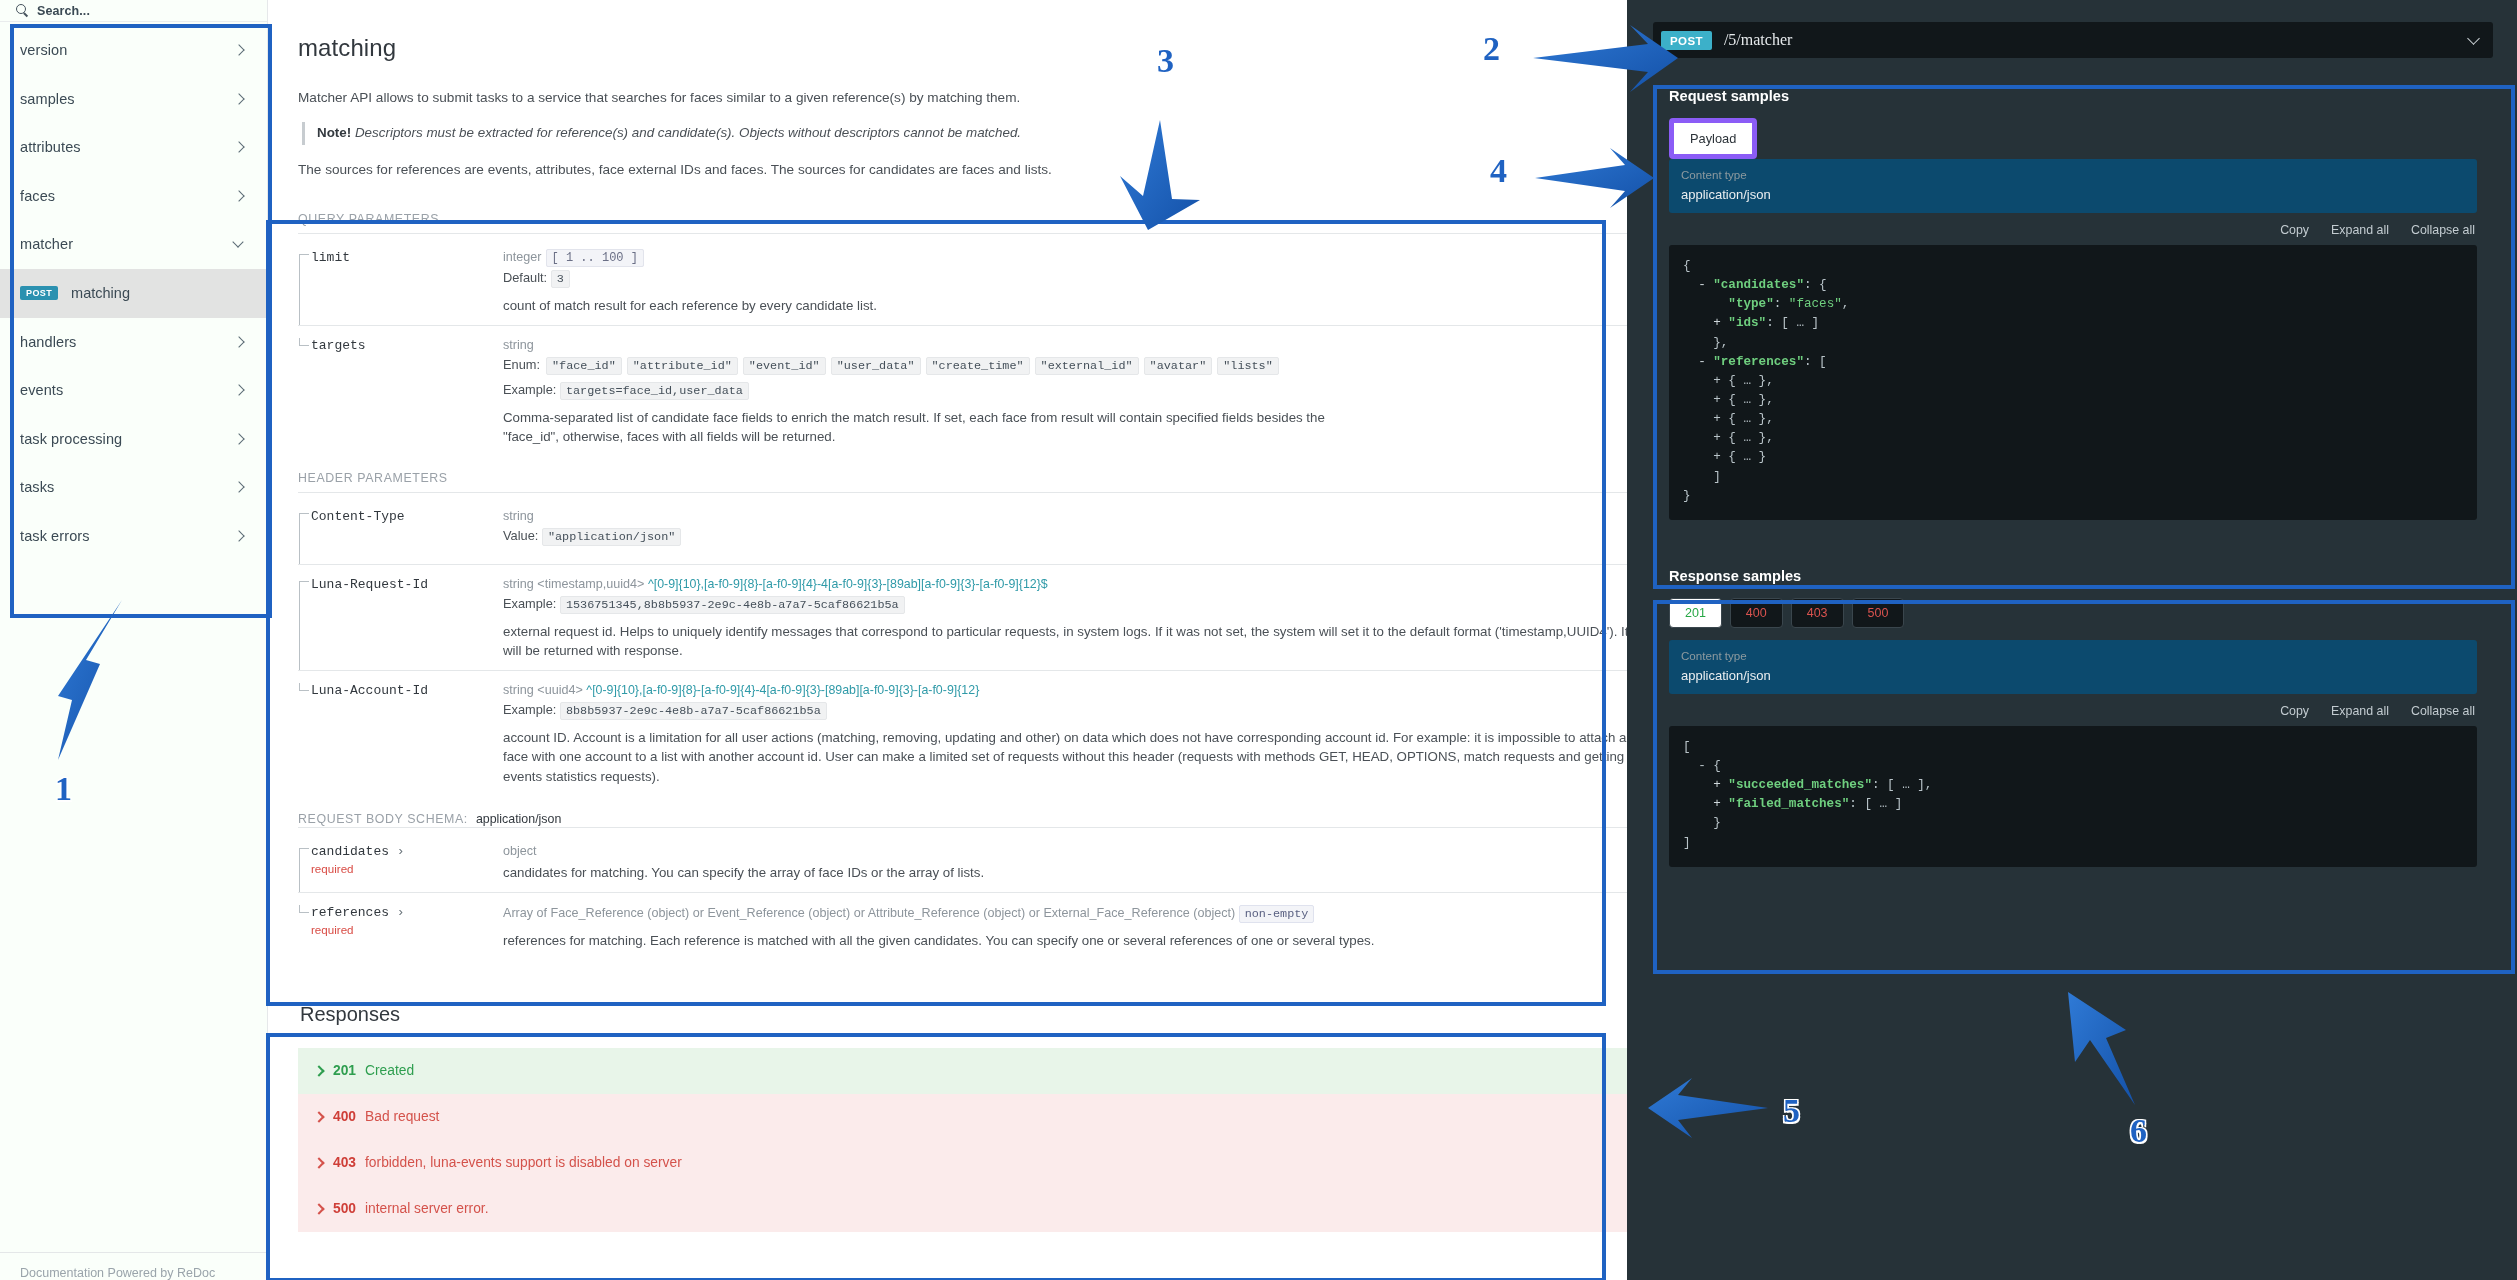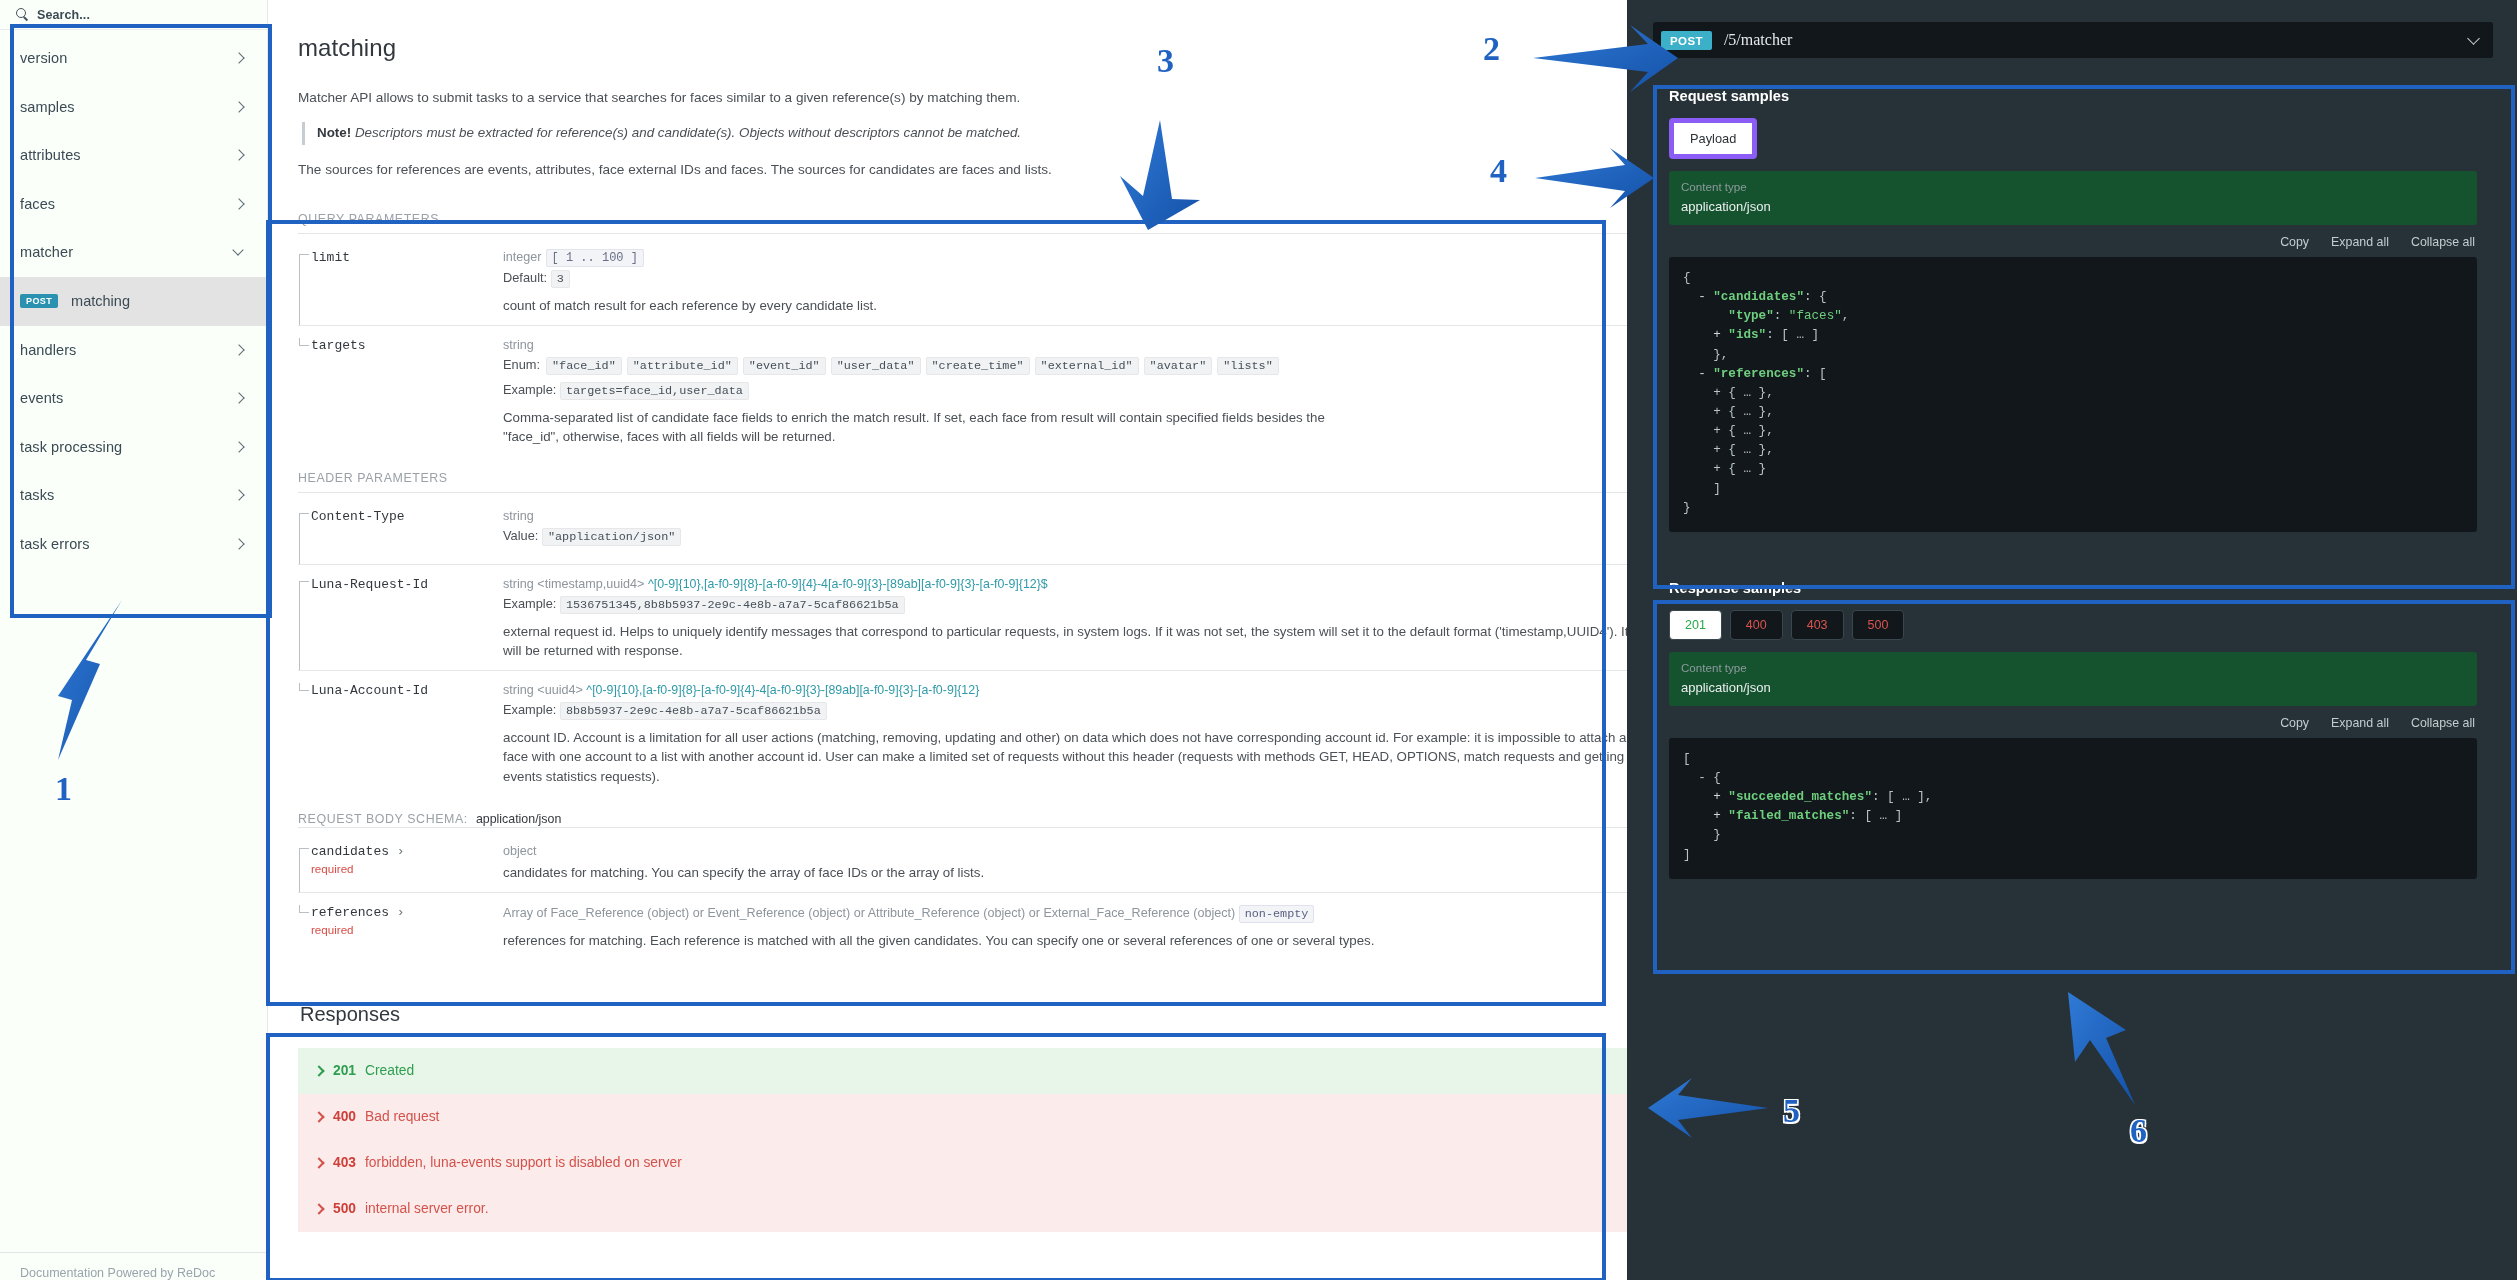--- a/index.html
+++ b/index.html
@@ -13,21 +13,21 @@
 
   
   .sidebar {
     width: 268px; flex: 0 0 268px; height: 1280px;
     background: #fafffa;
     border-right: 1px solid #e6e8ea;
     display: flex; flex-direction: column;
     position: relative;
   }
   .search-row {
-    height: 30px; display: flex; align-items: center;
+    height: 22px; display: flex; align-items: center;
     gap: 8px; padding: 0 14px 0 16px;
     border-bottom: 1px solid #e9eced;
   }
   .search-ico { width: 13px; height: 13px; flex: 0 0 13px; position: relative; }
   .search-ico::before {
     content: ""; position: absolute; left: 0; top: 0;
     width: 8px; height: 8px; border: 1.6px solid #47545e; border-radius: 50%;
   }
   .search-ico::after {
     content: ""; position: absolute; left: 7.5px; top: 8px;
@@ -193,21 +193,21 @@
     border-radius: 4px; font-size: 12.8px; padding: 8px 16px; cursor: pointer;
   }
   .code-tabs { display: flex; gap: 8px; margin-bottom: 12px; }
   .code-tab {
     background: #11171a; border: 1px solid #3a464d; border-radius: 4px;
     padding: 7px 15px; font-size: 12.5px; cursor: pointer; color: #d9534f;
   }
   .code-tab.active { background: #fff; color: #27a745; }
   .code-tab.ok { color: #27a745; }
   .ctype-box {
-    background: #14532d; border-radius: 3px; padding: 9px 12px 11px; margin-top: 12px;
+    background: #0c4a6e; border-radius: 3px; padding: 9px 12px 11px; 
   }
   .ctype-lbl { font-size: 11.6px; color: #8d9a9f; margin-bottom: 6px; }
   .ctype-val { font-size: 13px; color: #eceff1; }
   .code-actions {
     display: flex; justify-content: flex-end; gap: 22px;
     font-size: 12.4px; color: #c3ccd1; padding: 10px 2px 8px;
   }
   .code-actions span { cursor: pointer; }
   .codeblock {
     background: #11171a; border-radius: 3px; padding: 12px 14px 14px;

